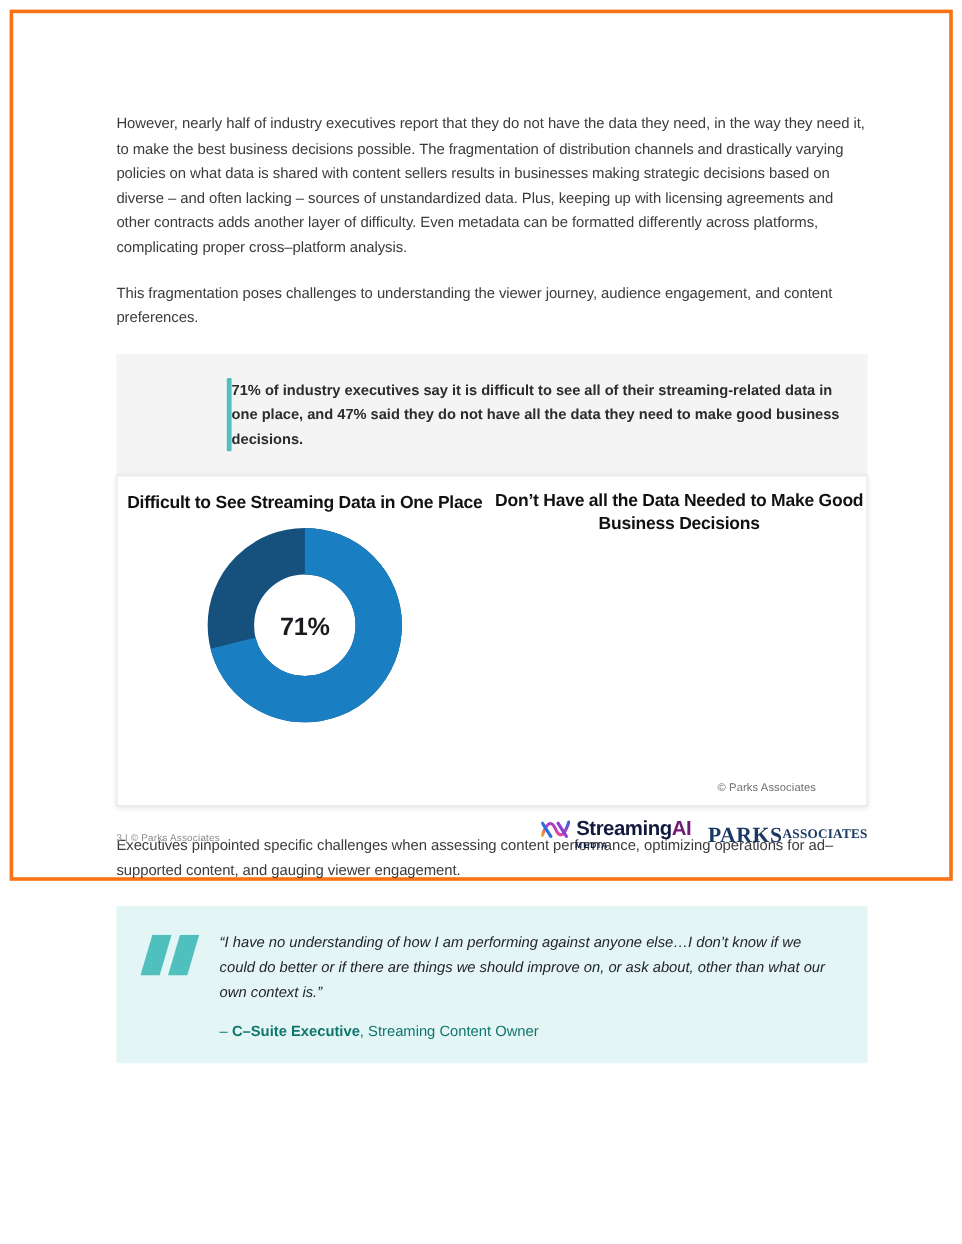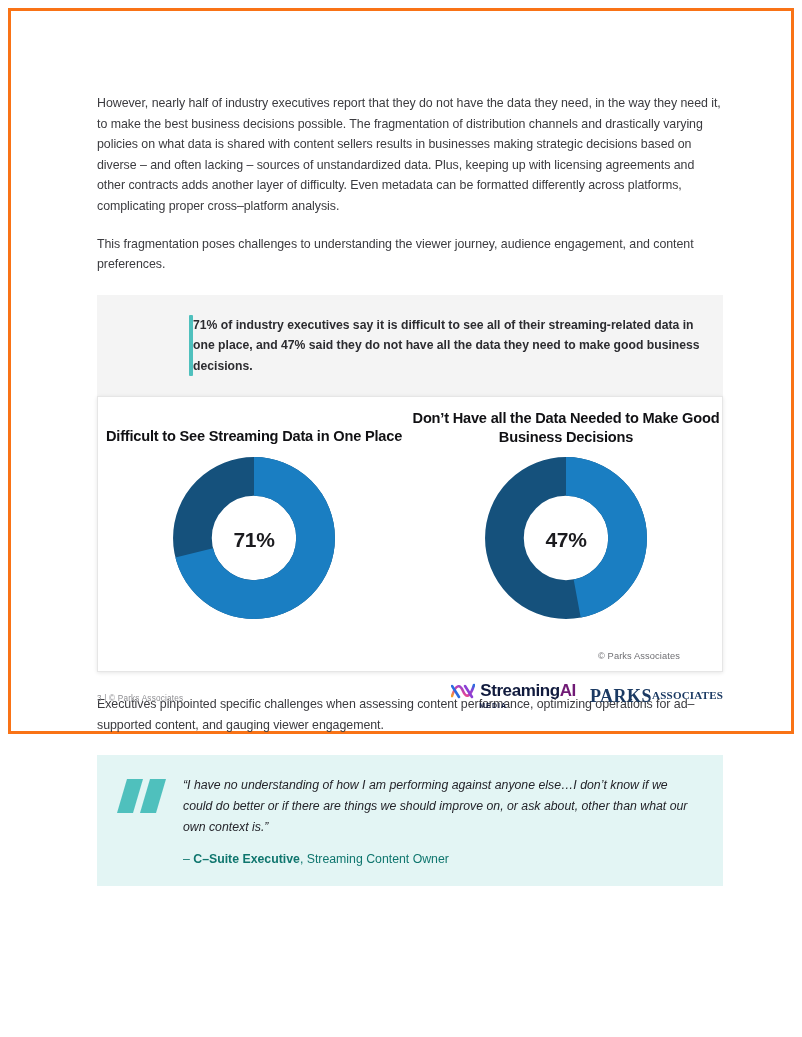--- a/index.html
+++ b/index.html
@@ -80,21 +80,21 @@
   }
   .chart-title {
     font-size: 14.6px;
     font-weight: 800;
     line-height: 18.5px;
     text-align: center;
     color: #111114;
     letter-spacing: -0.2px;
     margin-bottom: 4px;
   }
-  .chart-col.left .chart-title { margin-top: 18px; }
+  .chart-col.left .chart-title { margin-top: 1px; }
   .chart-col.right .chart-title { margin-top: 0px; }
 
   .donut-wrap { position: relative; }
   .donut-center {
     position: absolute;
     left: 0; top: 0; right: 0; bottom: 0;
     display: flex; align-items: center; justify-content: center;
     font-size: 21px;
     font-weight: 800;
     color: #1b1b1f;
@@ -208,27 +208,20 @@
               <circle cx="50" cy="50" r="35" fill="none" stroke="#15517c" stroke-width="22" stroke-dasharray="219.9" stroke-dashoffset="0" transform="rotate(-90 50 50)"></circle>
 
               <circle cx="50" cy="50" r="35" fill="none" stroke="#1a7ec2" stroke-width="22" stroke-dasharray="156.1 63.8" stroke-dashoffset="0" transform="rotate(-90 50 50)"></circle>
             </svg>
             <div class="donut-center">71%</div>
           </div>
         </div>
 
         <div class="chart-col right">
           <div class="chart-title">Don’t Have all the Data Needed to Make Good Business Decisions</div>
-          <div class="donut-wrap">
-            <svg width="176" height="176" viewBox="0 0 100 100">
-              <circle cx="50" cy="50" r="35" fill="none" stroke="#15517c" stroke-width="22" stroke-dasharray="219.9" stroke-dashoffset="0" transform="rotate(-90 50 50)"></circle>
-              <circle cx="50" cy="50" r="35" fill="none" stroke="#1a7ec2" stroke-width="22" stroke-dasharray="103.4 116.5" stroke-dashoffset="0" transform="rotate(-90 50 50)"></circle>
-            </svg>
-            <div class="donut-center">47%</div>
-          </div>
         </div>
 
       </div>
       <div class="copyright">© Parks Associates</div>
     </div>
 
     <p class="body-text">Executives pinpointed specific challenges when assessing content performance, optimizing operations for ad–supported content, and gauging viewer engagement.</p>
 
     <div class="quote-box">
       <div class="quote-mark">

